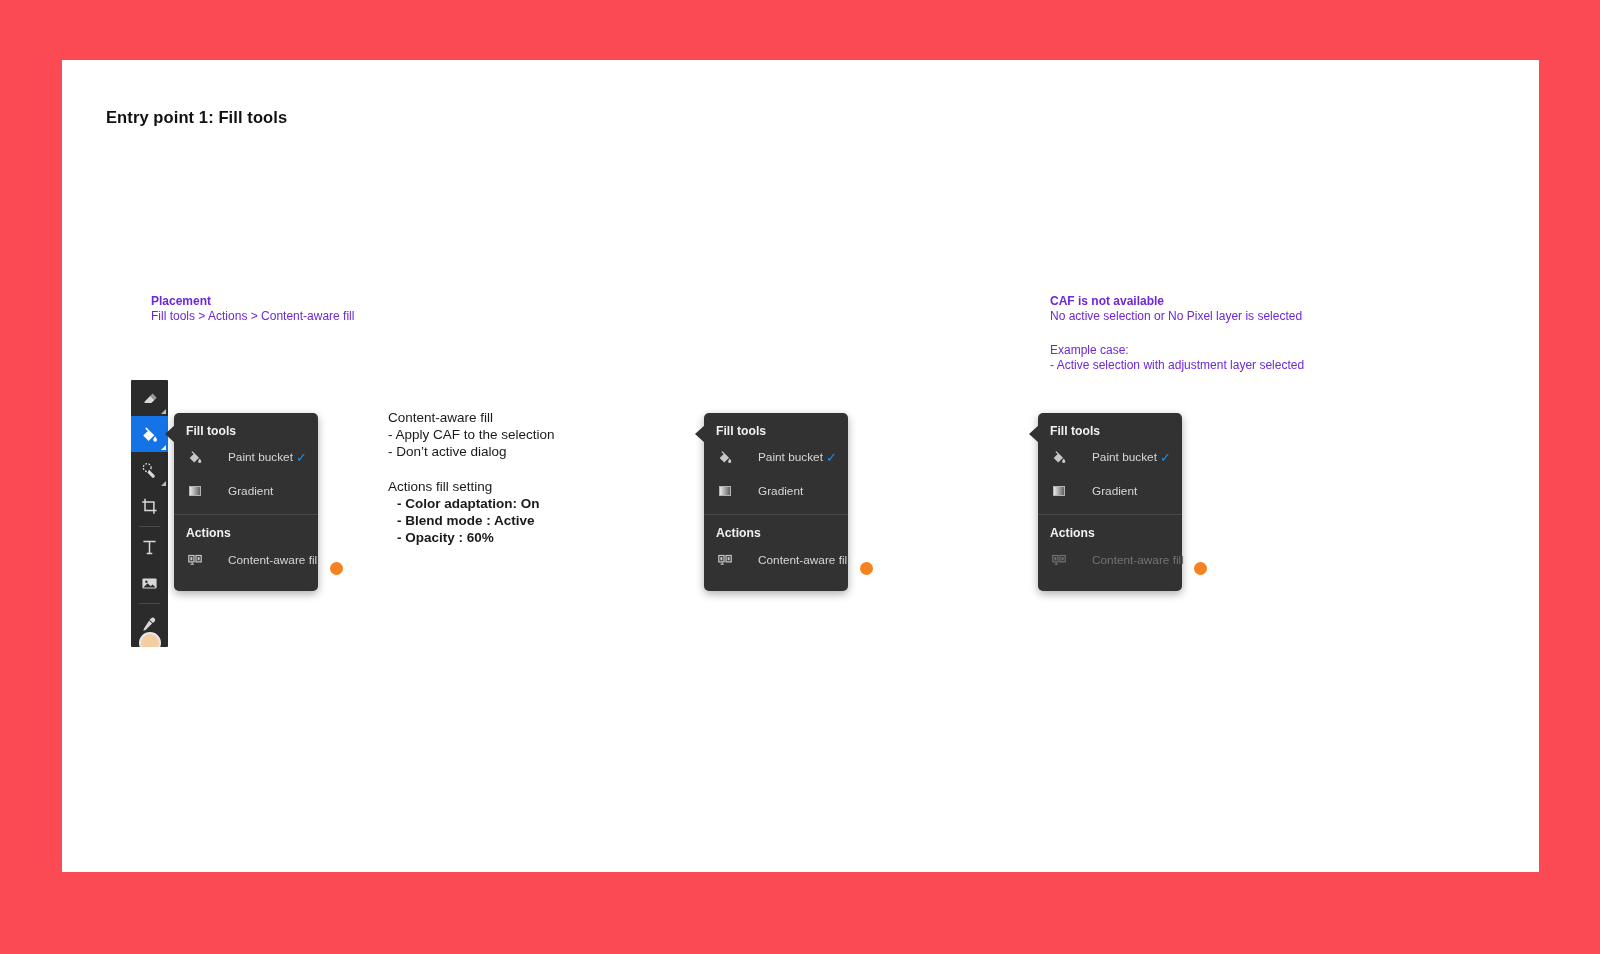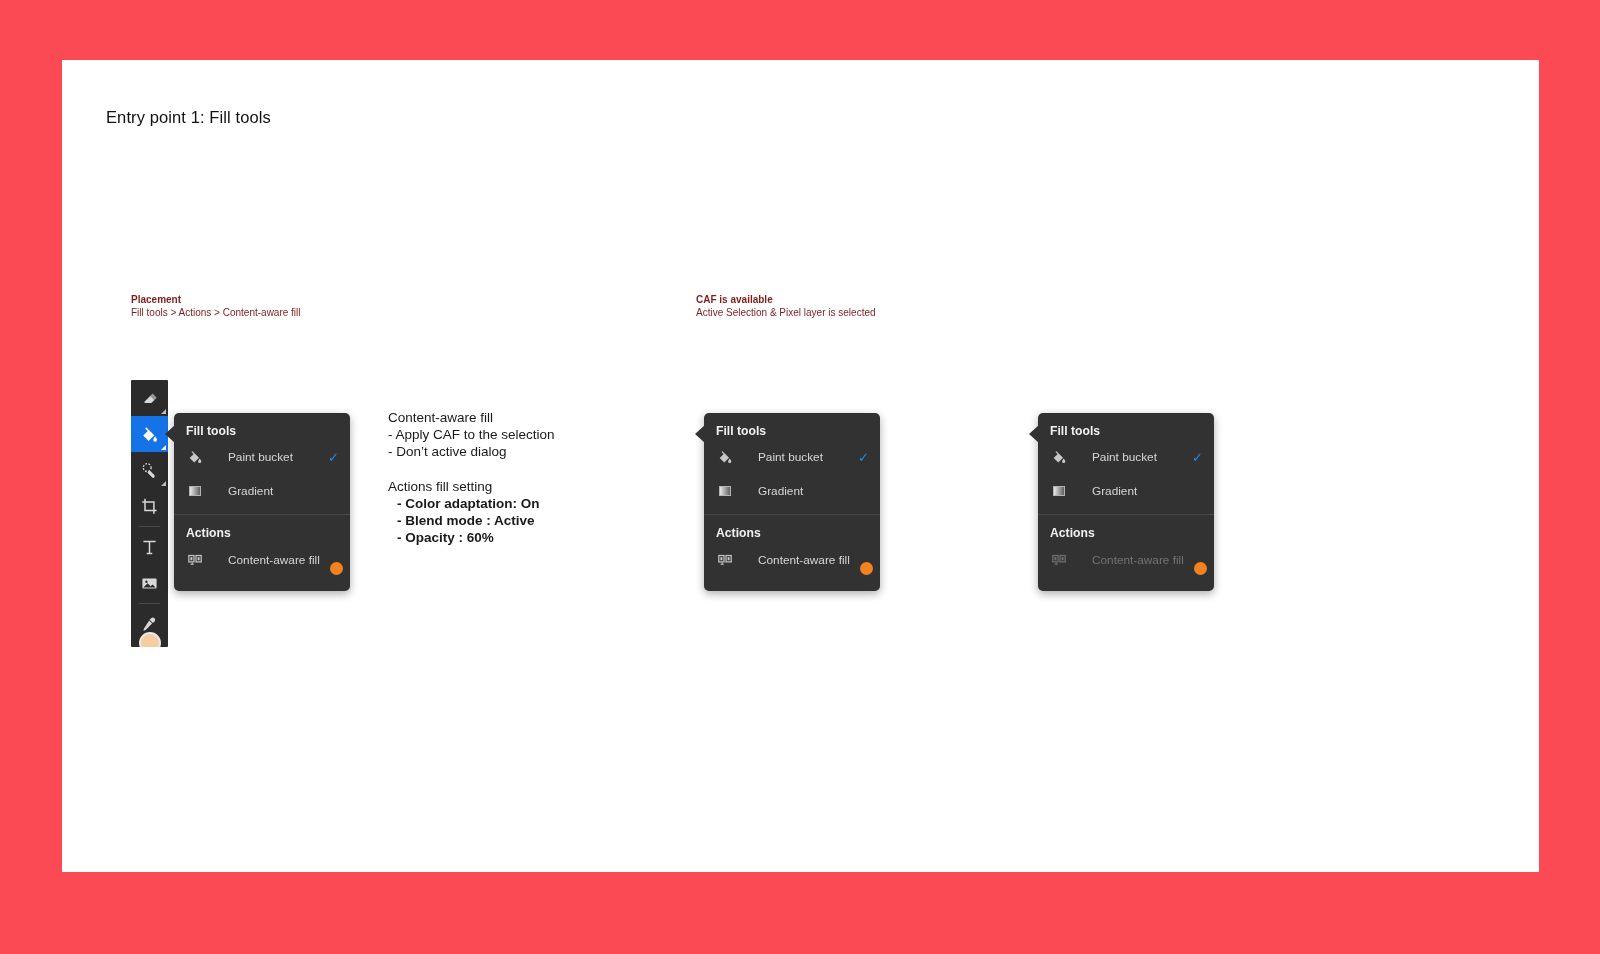--- a/index.html
+++ b/index.html
@@ -23,33 +23,34 @@
     height: 812px;
     background: #ffffff;
   }
 
   
   #page-title {
     position: absolute;
     left: 44px;
     top: 48px;
     font-size: 16.5px;
-    font-weight: normal;
+    font-weight: bold;
     color: #111111;
     letter-spacing: 0.1px;
     white-space: nowrap;
   }
 
   
   .annot {
     position: absolute;
-    font-size: 10px;
-    color: #7f1d1d;
+    font-size: 12px;
+    color: #6d28d9;
     line-height: 1.26;
     white-space: nowrap;
+    margin-left: 20px;
   }
   .annot .hd {
     font-weight: bold;
     display: block;
   }
   .annot .sub { display: block; }
   .annot .spacer { display: block; height: 19px; }
 
   #annot-placement { left: 69px;  top: 234px; }
   #annot-caf-avail { left: 634px; top: 234px; }
@@ -112,21 +113,21 @@
     width: 22px;
     height: 22px;
     border-radius: 50%;
     background: #f5cda0;
     border: 2px solid #e8e8e8;
   }
 
   
   .menu {
     position: absolute;
-    width: 176px;
+    width: 144px;
     background: #323232;
     border-radius: 5px;
     box-shadow: 0 3px 9px rgba(0,0,0,0.32);
     padding: 0;
     color: #e8e8e8;
   }
   .menu .pointer {
     position: absolute;
     left: -9px;
     top: 12px;
@@ -203,25 +204,28 @@
 
 <div id="canvas-card">
 
   <div id="page-title">Entry point 1: Fill tools</div>
 
   <div class="annot" id="annot-placement">
     <span class="hd">Placement</span>
     <span class="sub">Fill tools &gt; Actions &gt; Content-aware fill</span>
   </div>
 
-  <div class="annot" id="annot-caf-avail">
-    <span class="hd">CAF is available</span>
-    <span class="sub">Active Selection &amp; Pixel layer is selected</span>
-  </div>
-
+
+  <div class="annot" id="annot-caf-none">
+    <span class="hd">CAF is not available</span>
+    <span class="sub">No active selection or No Pixel layer is selected</span>
+    <span class="spacer"></span>
+    <span class="sub">Example case:</span>
+    <span class="sub">- Active selection with adjustment layer selected</span>
+  </div>
 
   <div id="desc-block">
     <span class="ln">Content-aware fill</span>
     <span class="ln">- Apply CAF to the selection</span>
     <span class="ln">- Don’t active dialog</span>
     <span class="gap"></span>
     <span class="ln">Actions fill setting</span>
     <span class="bd">- Color adaptation: On</span>
     <span class="bd">- Blend mode : Active</span>
     <span class="bd">- Opacity : 60%</span>

